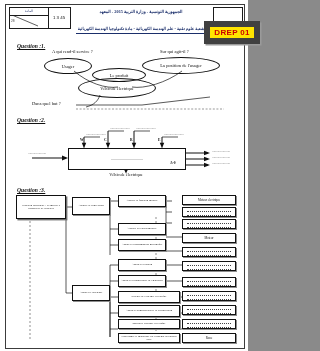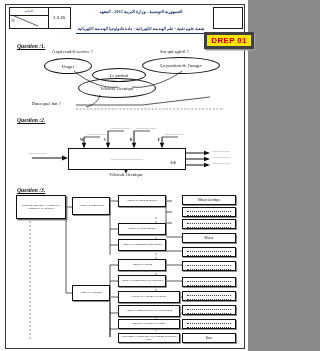--- a/index.html
+++ b/index.html
@@ -16,21 +16,21 @@
   .hdr-tbl .r2 .diag{position:absolute;left:0;top:0;width:100%;height:100%;}
   .hdr-tbl .r2 .cls{position:absolute;left:1px;top:4px;font-size:3.4px;color:#111;}
   .hdr-date{position:absolute;left:39px;top:0;width:22px;height:20px;border:1px solid #1b1b1b;border-left:none;
        font-size:4.4px;line-height:20px;text-align:center;color:#111;font-family:"Liberation Sans",sans-serif;}
   .hdr-ar{position:absolute;left:62px;top:0;width:140px;height:20px;text-align:center;direction:rtl;}
   .hdr-ar .l1{font-size:4.3px;line-height:9px;color:#1b2f6b;font-weight:bold;white-space:nowrap;}
   .hdr-ar .l2{font-size:4.1px;line-height:9px;color:#1b2f6b;font-weight:bold;white-space:nowrap;
        border-bottom:1px solid #1b2f6b;display:inline-block;padding:0 2px;}
   .hdr-box{position:absolute;left:204px;top:0;width:28px;height:20px;border:1px solid #1b1b1b;}
 
-  .badge{position:absolute;left:198px;top:27px;width:44px;height:11px;background:#ffe400;border:3px solid #404040;
+  .badge{position:absolute;left:198px;top:16px;width:44px;height:11px;background:#ffe400;border:6px solid #404040;
        color:#cc0000;font-family:"Liberation Sans",sans-serif;font-weight:bold;font-size:8px;line-height:11px;
        text-align:center;letter-spacing:.3px;box-shadow:1.5px 1.5px 0 #9a9a9a;}
 
   .qlabel{position:absolute;font-size:5.6px;color:#111;font-weight:bold;font-style:italic;
        text-decoration:underline;white-space:nowrap;}
 
   
   .q1{position:absolute;left:8px;top:44px;width:224px;height:62px;}
   .q1 .cap{position:absolute;font-size:4.6px;color:#111;white-space:nowrap;}
   .ell{position:absolute;border:1px solid #111;border-radius:50%;text-align:center;color:#111;

